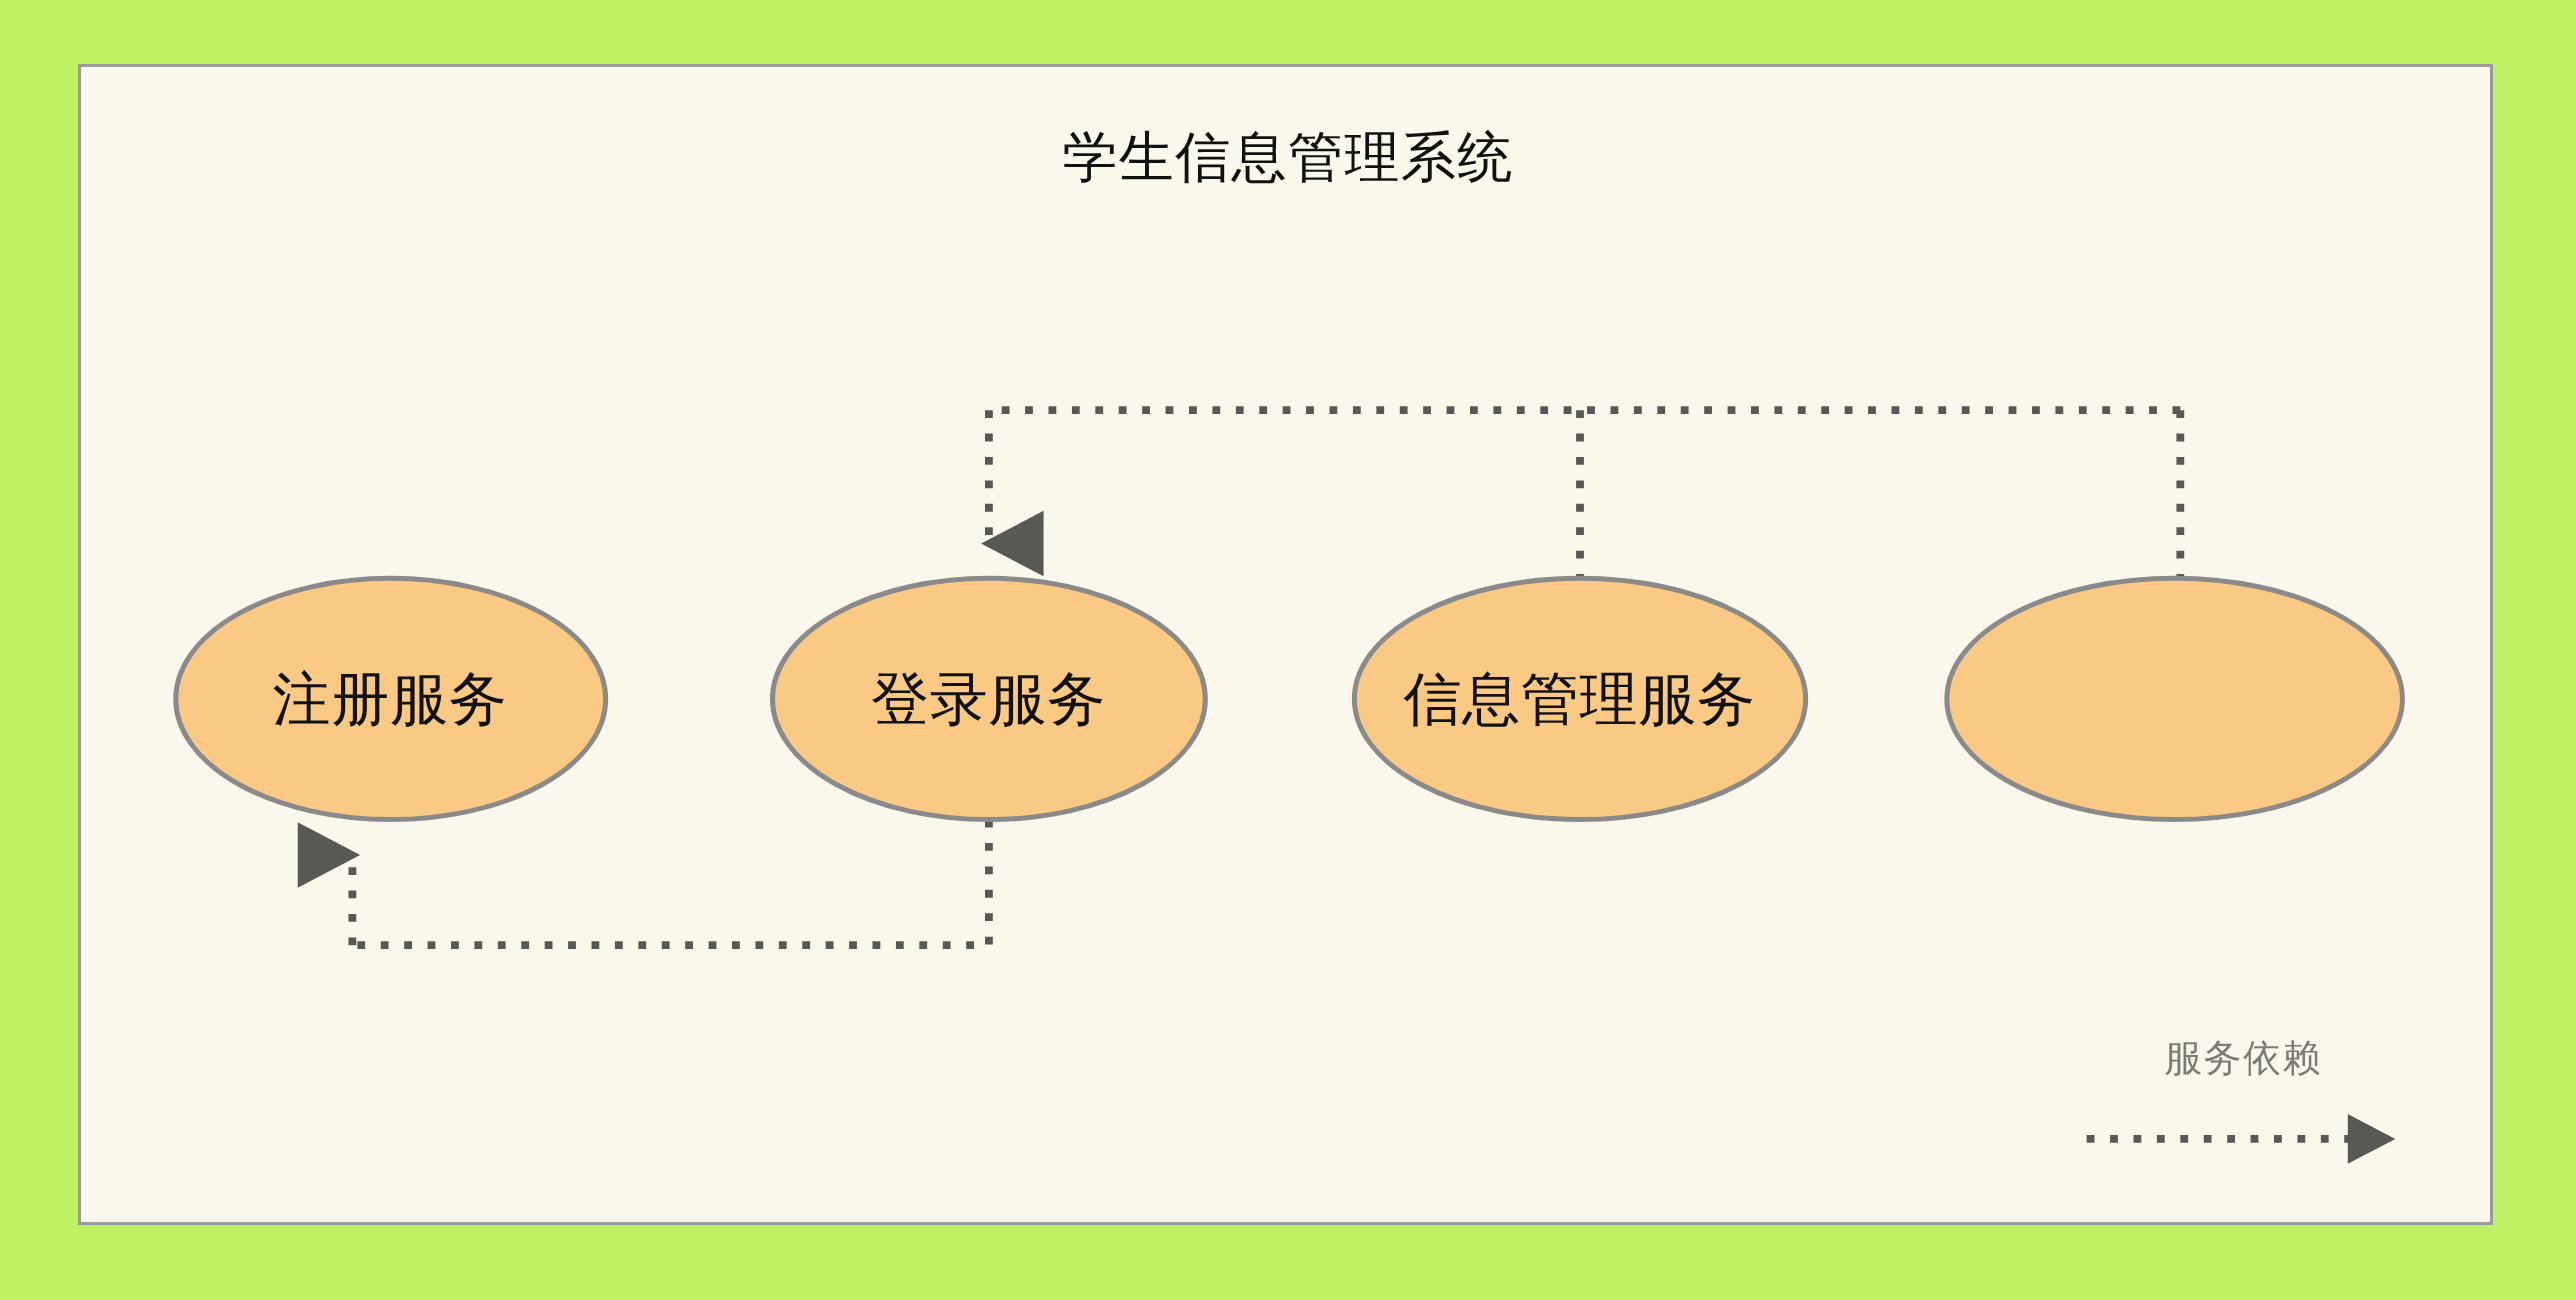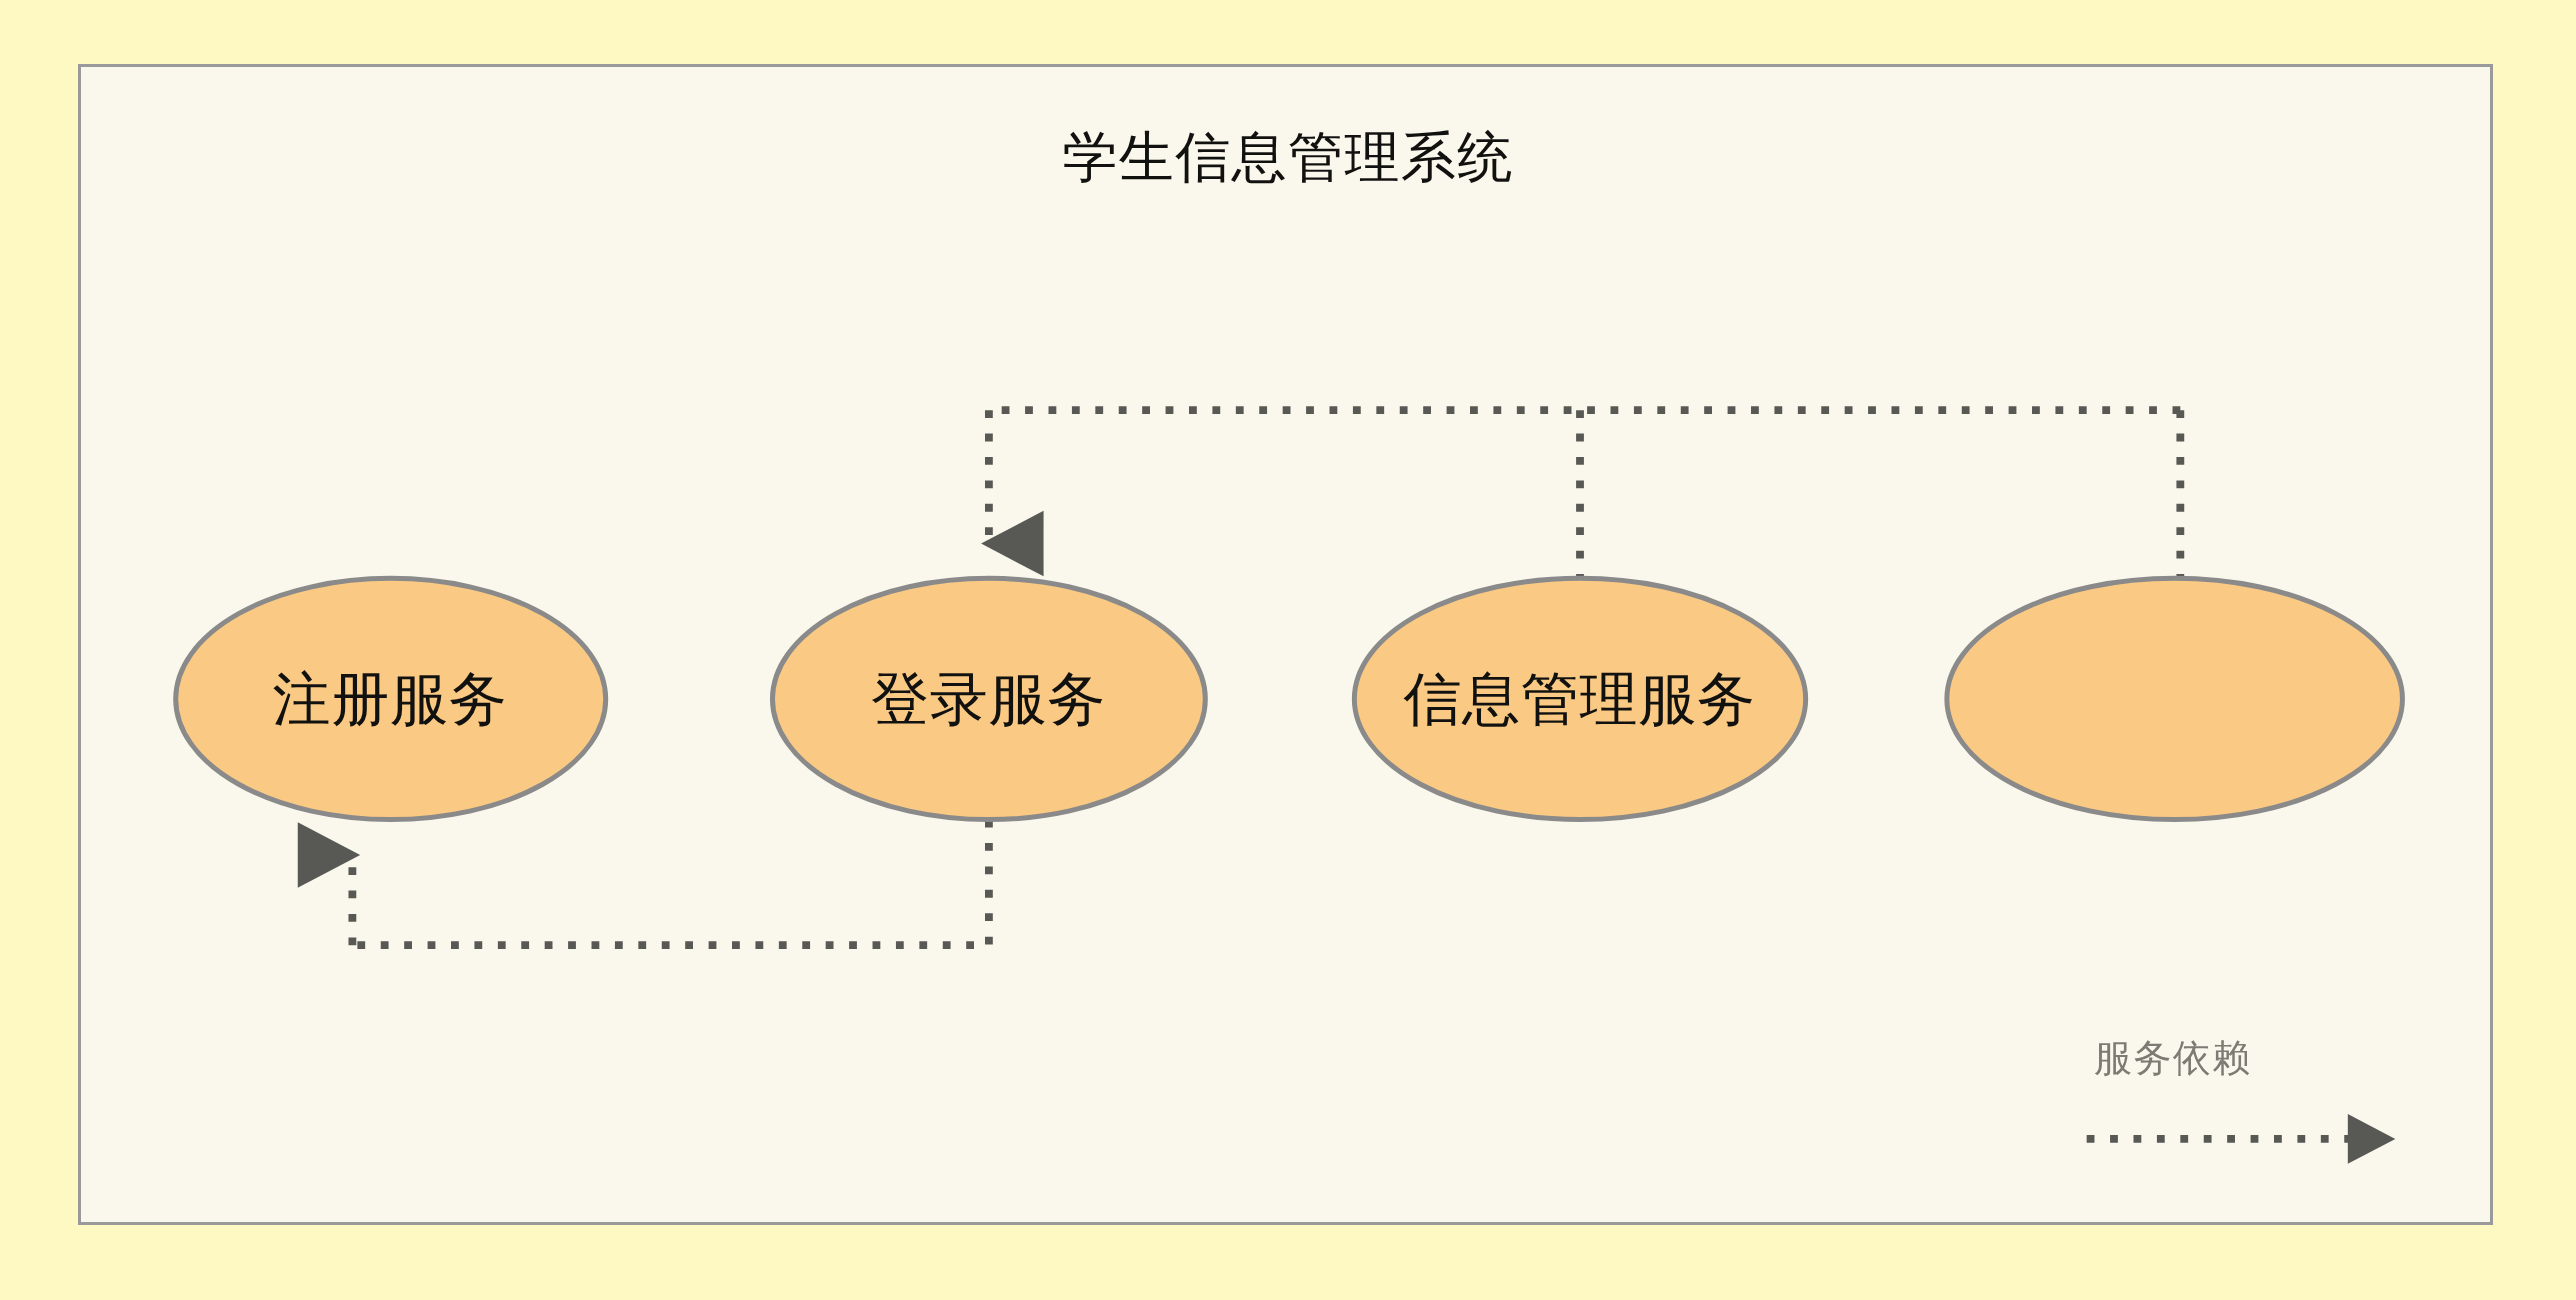--- a/index.html
+++ b/index.html
@@ -10,21 +10,21 @@
   body {
     width: 2576px;
     height: 1300px;
     font-family: "Liberation Sans", "DejaVu Sans", sans-serif;
     overflow: hidden;
   }
   #canvas {
     position: relative;
     width: 2576px;
     height: 1300px;
-    background: #fef9c3;
+    background: #bef264;
   }
   #diagram-frame {
     position: absolute;
     left: 78px;
     top: 64px;
     width: 2415px;
     height: 1161px;
     background: #faf8ec;
     border: 3.5px solid #9a9a9a;
     box-sizing: border-box;
@@ -56,20 +56,21 @@
     text-align: center;
     font-size: 55px;
     color: #11110f;
     letter-spacing: 1.4px;
   }
   #legend-label {
     position: absolute;
     left: 2094px;
     top: 1033px;
     width: 298px;
+    text-align: center;
     font-size: 38px;
     color: #7c7c74;
     letter-spacing: 1.4px;
   }
 </style>
 </head>
 <body>
 
 <div id="canvas">
 

